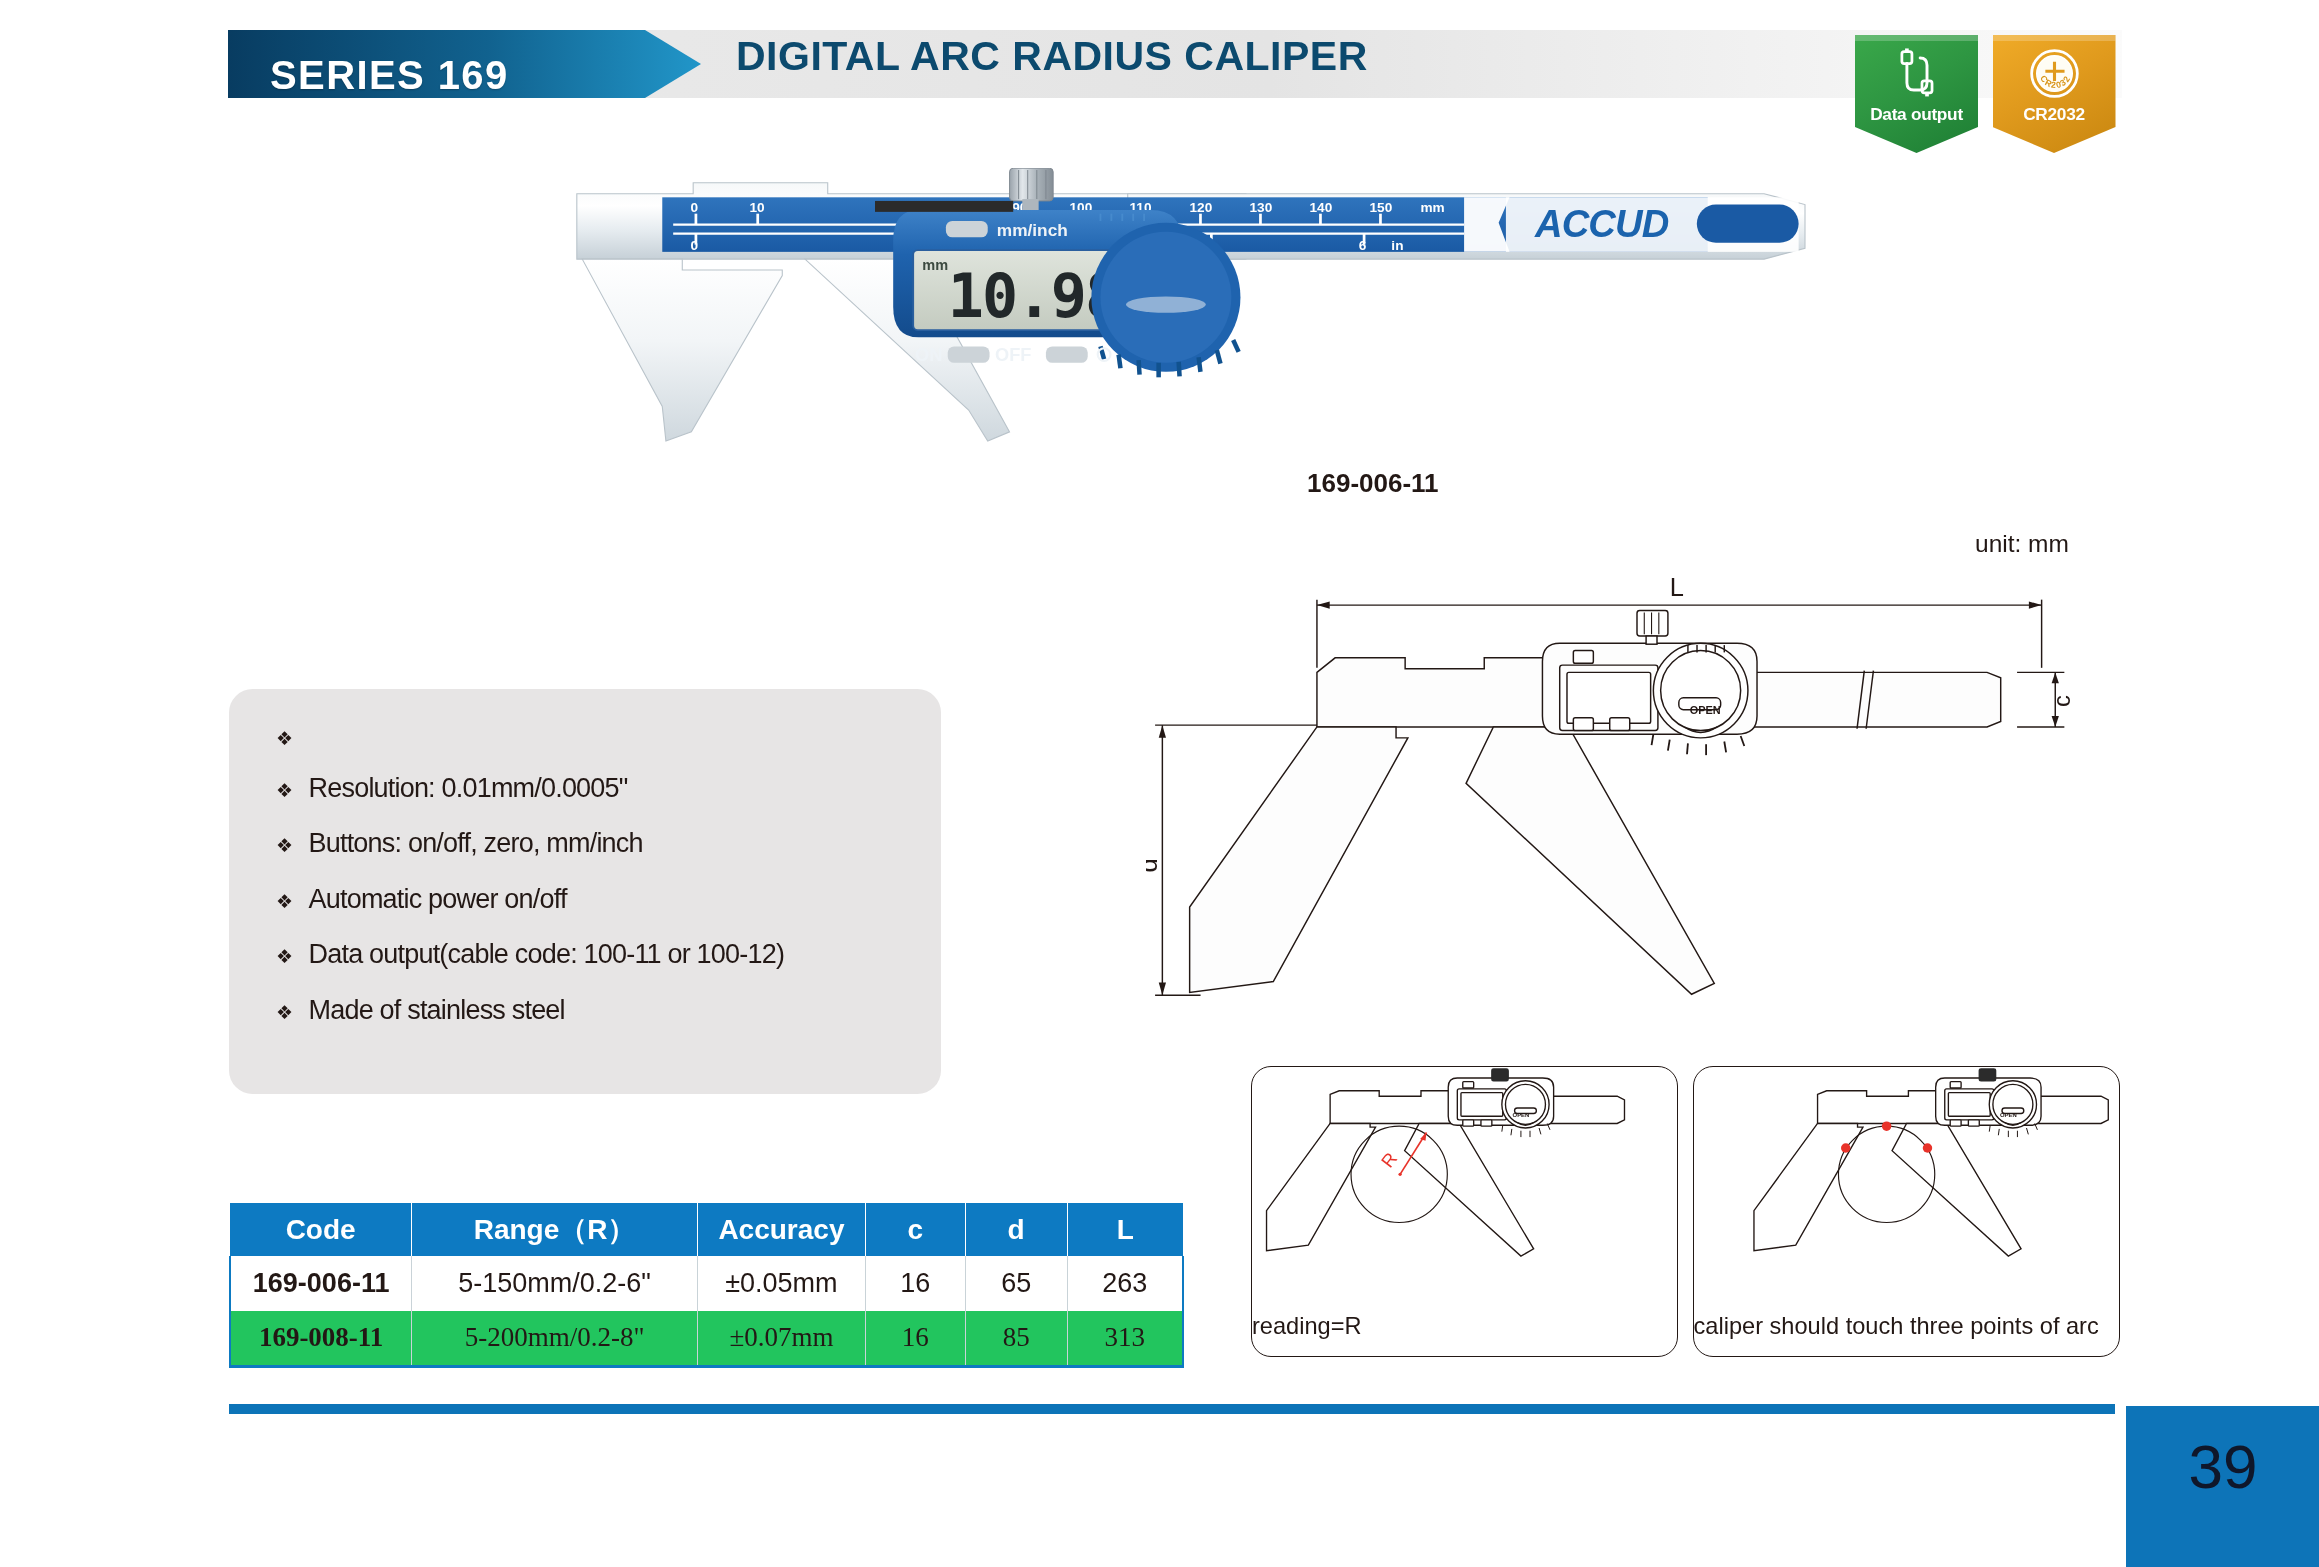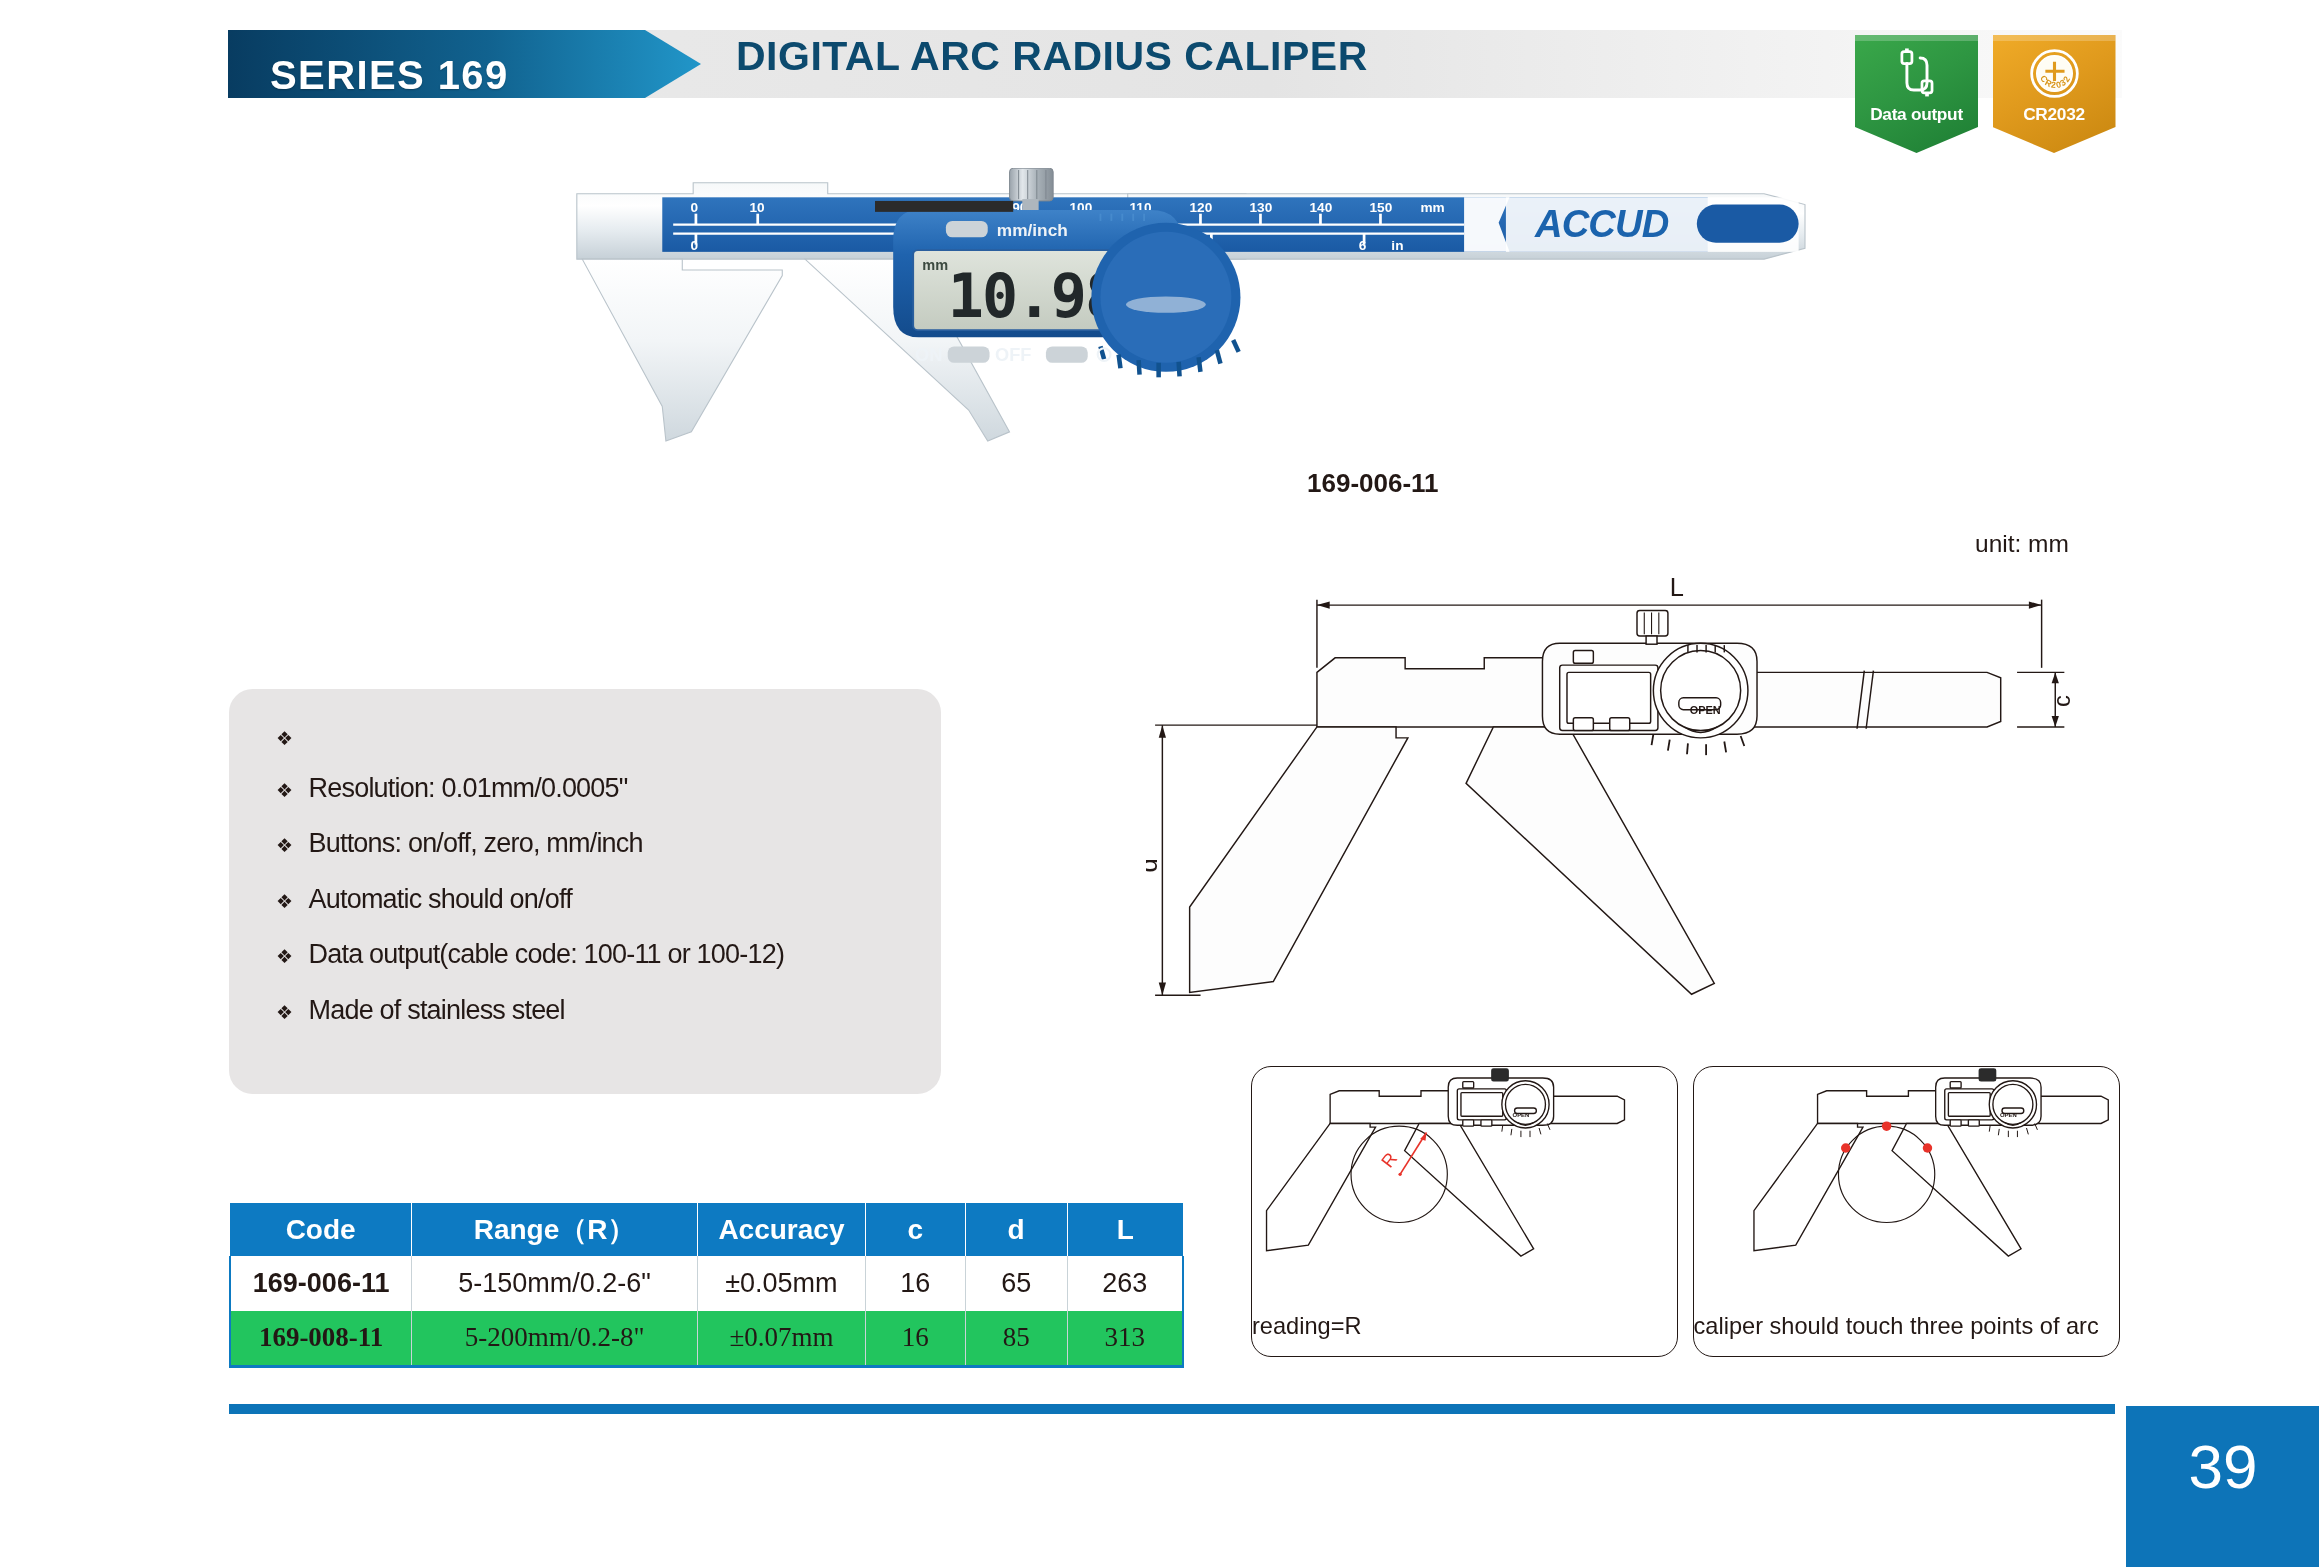--- a/index.html
+++ b/index.html
@@ -139,21 +139,21 @@
   #footer-rule {
     position: absolute; left: 229px; top: 1404px;
     width: 1886px; height: 10px; background: #0d74b8;
   }
   #page-box {
     position: absolute; left: 2126px; top: 1406px;
     width: 194px; height: 162px; background: #0d74b8;
     display: flex; align-items: center; justify-content: center;
   }
   #page-box span {
-    color: #ffffff; font-size: 62px; font-weight: normal;
+    color: #0f172a; font-size: 62px; font-weight: normal;
     padding-bottom: 42px;
   }
 </style>
 </head>
 <body>
 
 <div id="page">
 
   <div id="header"></div>
   <div id="series-tag">
@@ -419,21 +419,21 @@
     <div class="feature-item">
       <span class="bullet">❖</span>
       <span class="ftext">Resolution: 0.01mm/0.0005"</span>
     </div>
     <div class="feature-item">
       <span class="bullet">❖</span>
       <span class="ftext">Buttons: on/off, zero, mm/inch</span>
     </div>
     <div class="feature-item">
       <span class="bullet">❖</span>
-      <span class="ftext">Automatic should on/off</span>
+      <span class="ftext">Automatic power on/off</span>
     </div>
     <div class="feature-item">
       <span class="bullet">❖</span>
       <span class="ftext">Data output(cable code: 100-11 or 100-12)</span>
     </div>
     <div class="feature-item">
       <span class="bullet">❖</span>
       <span class="ftext">Made of stainless steel</span>
     </div>
   </div>

